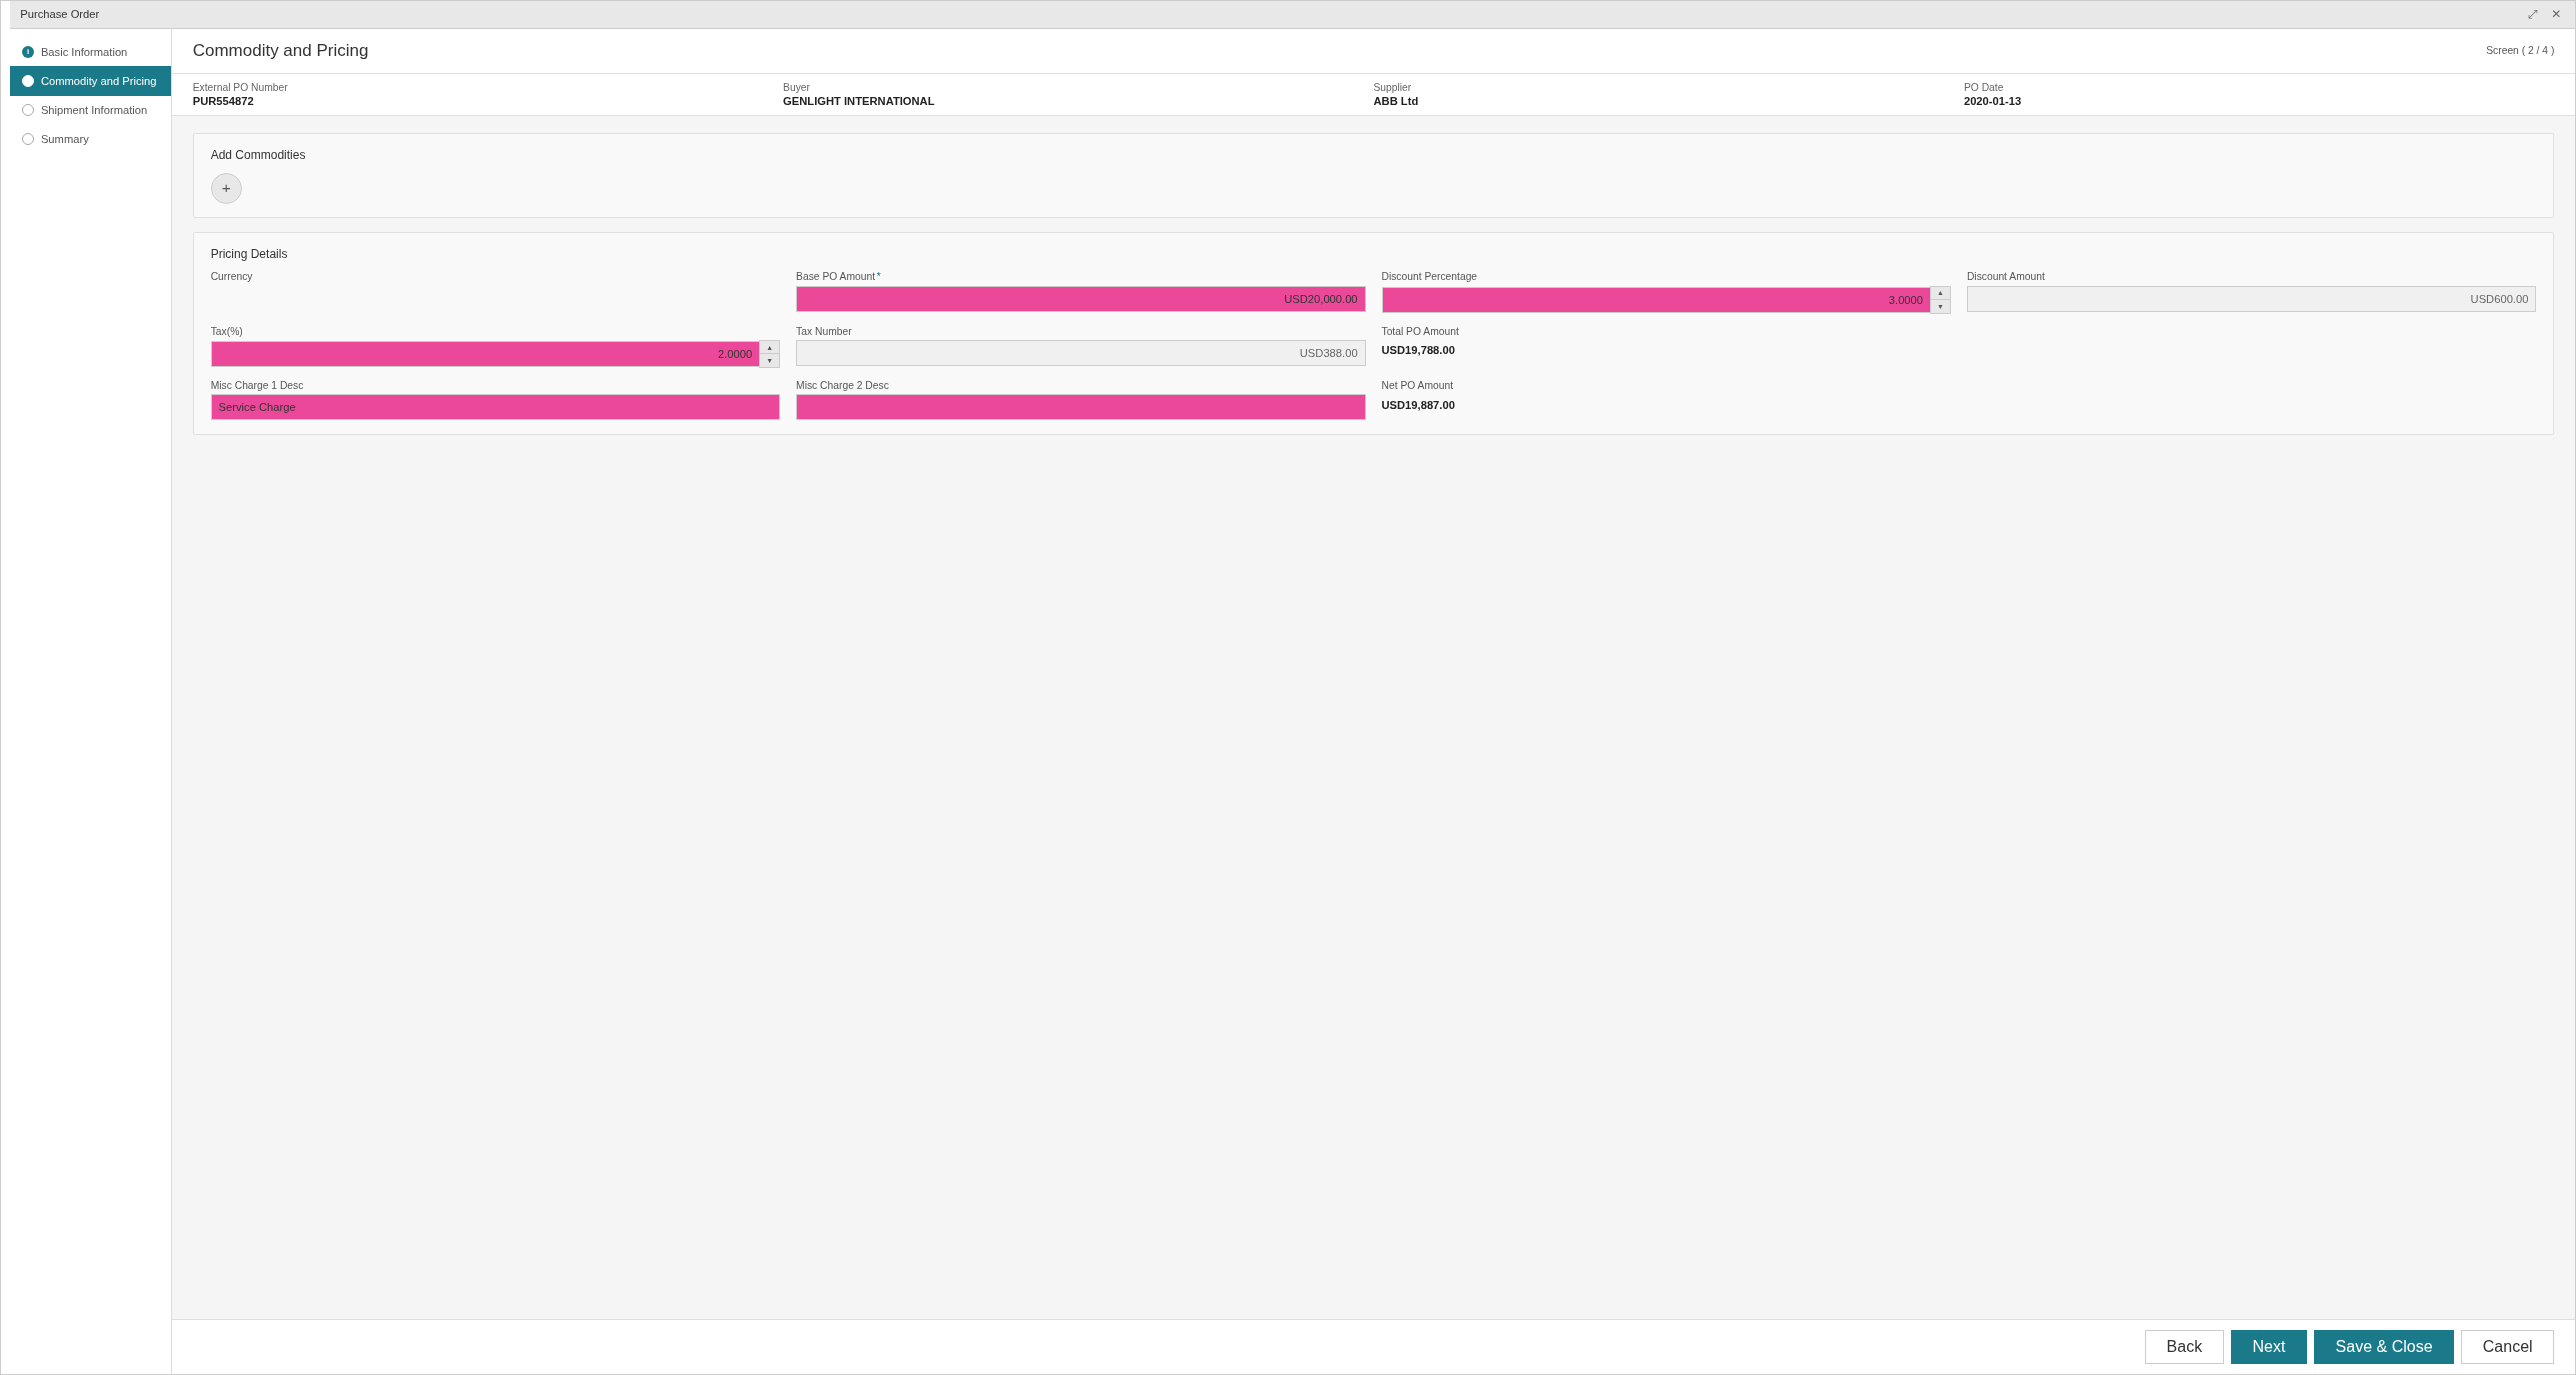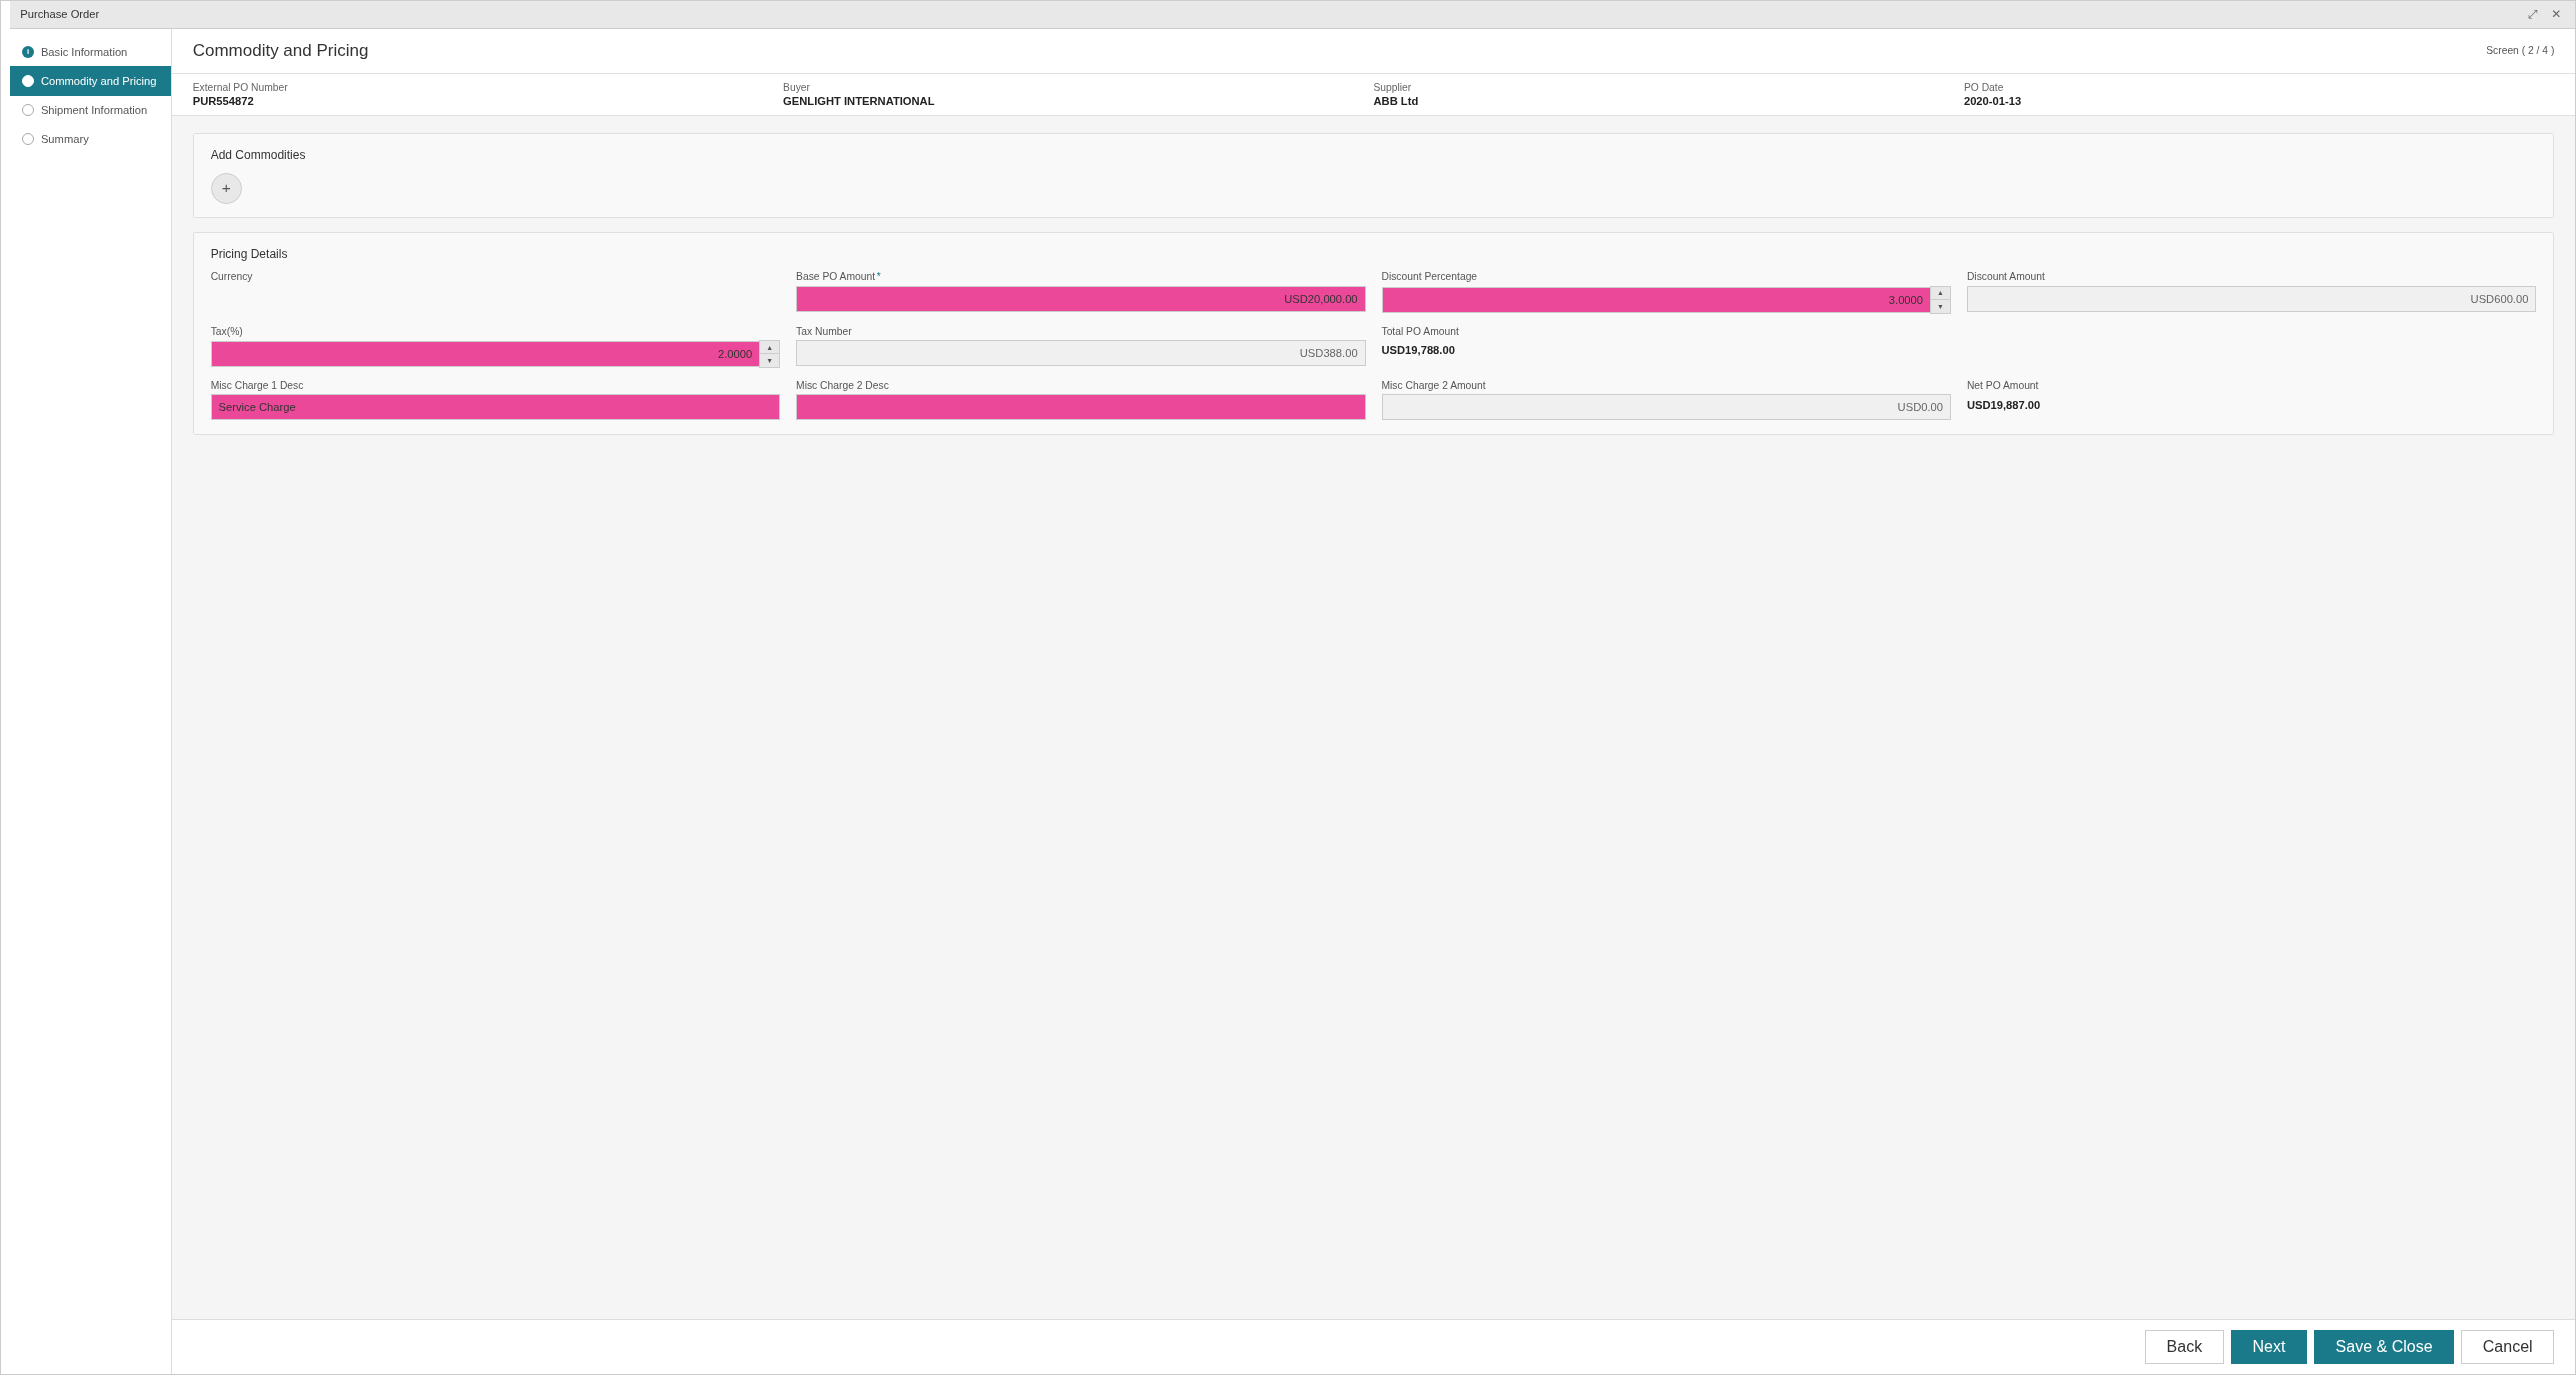--- a/index.html
+++ b/index.html
@@ -444,24 +444,20 @@
               <div class="field-label">Misc Charge 1 Desc</div>
               <input class="field-input" value="Service Charge" style="">
             </div>
 
 
             <div class="field-group">
               <div class="field-label">Misc Charge 2 Desc</div>
               <input class="field-input" value="" style="">
             </div>
 
-            <div class="field-group">
-              <div class="field-label">Misc Charge 2 Amount</div>
-              <input class="field-input field-input-right readonly" readonly="" value="USD0.00" style="">
-            </div>
 
             <div class="field-group">
               <div class="field-label">Net PO Amount</div>
               <div class="field-value-bold">USD19,887.00</div>
             </div>
 
           </div>
         </div>
 
       </div>

